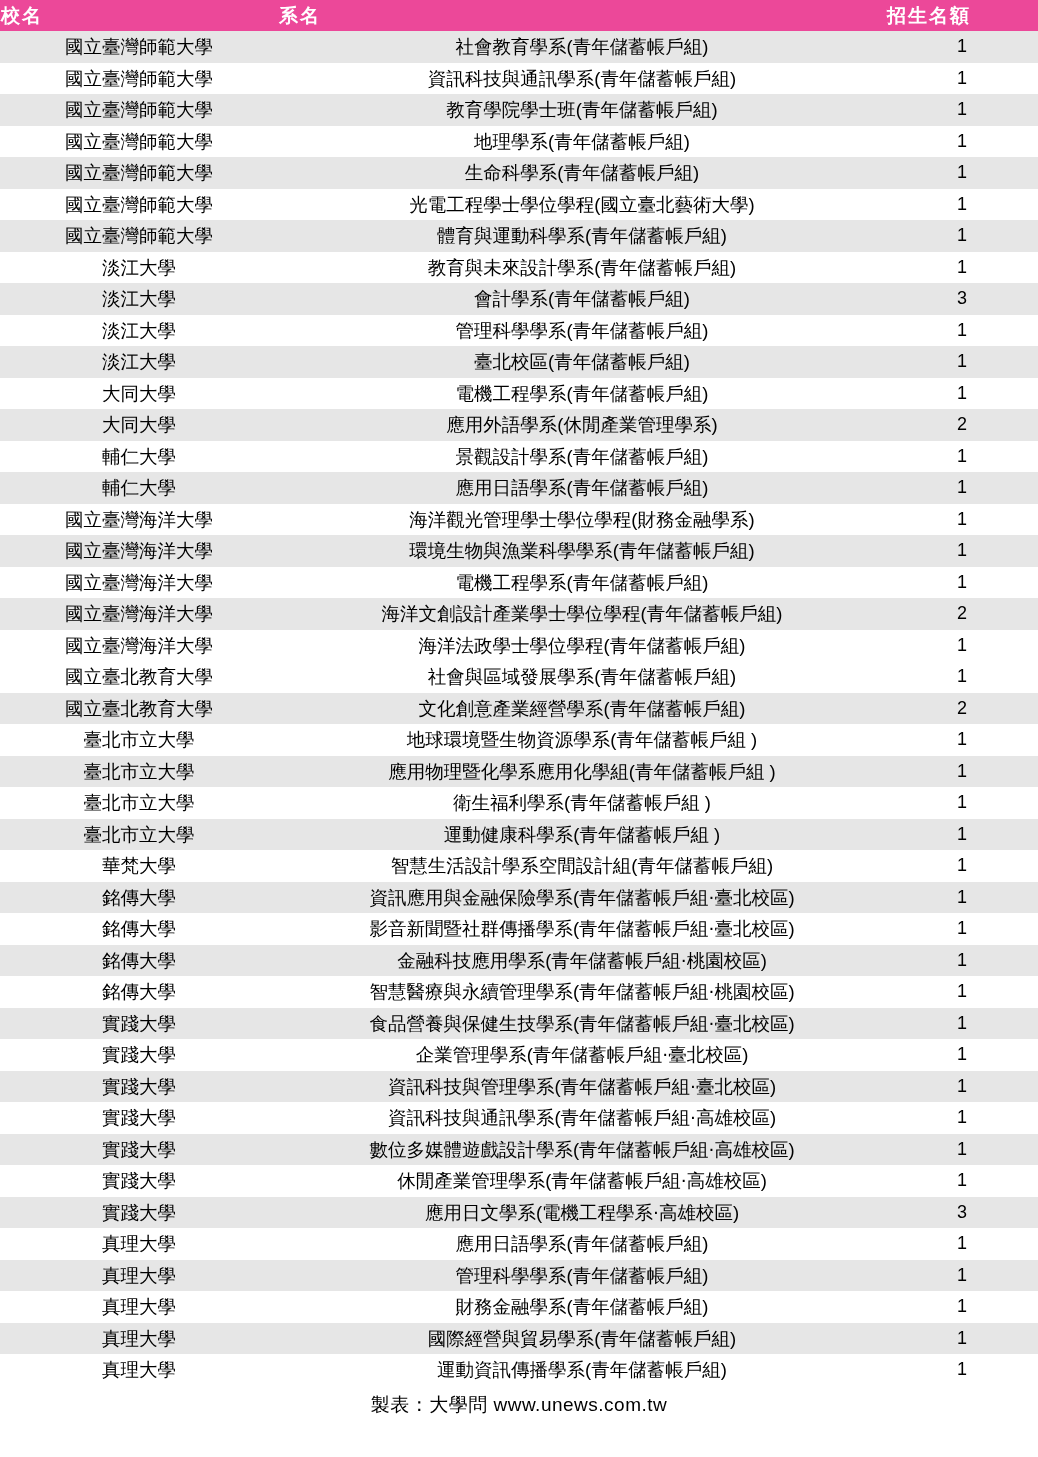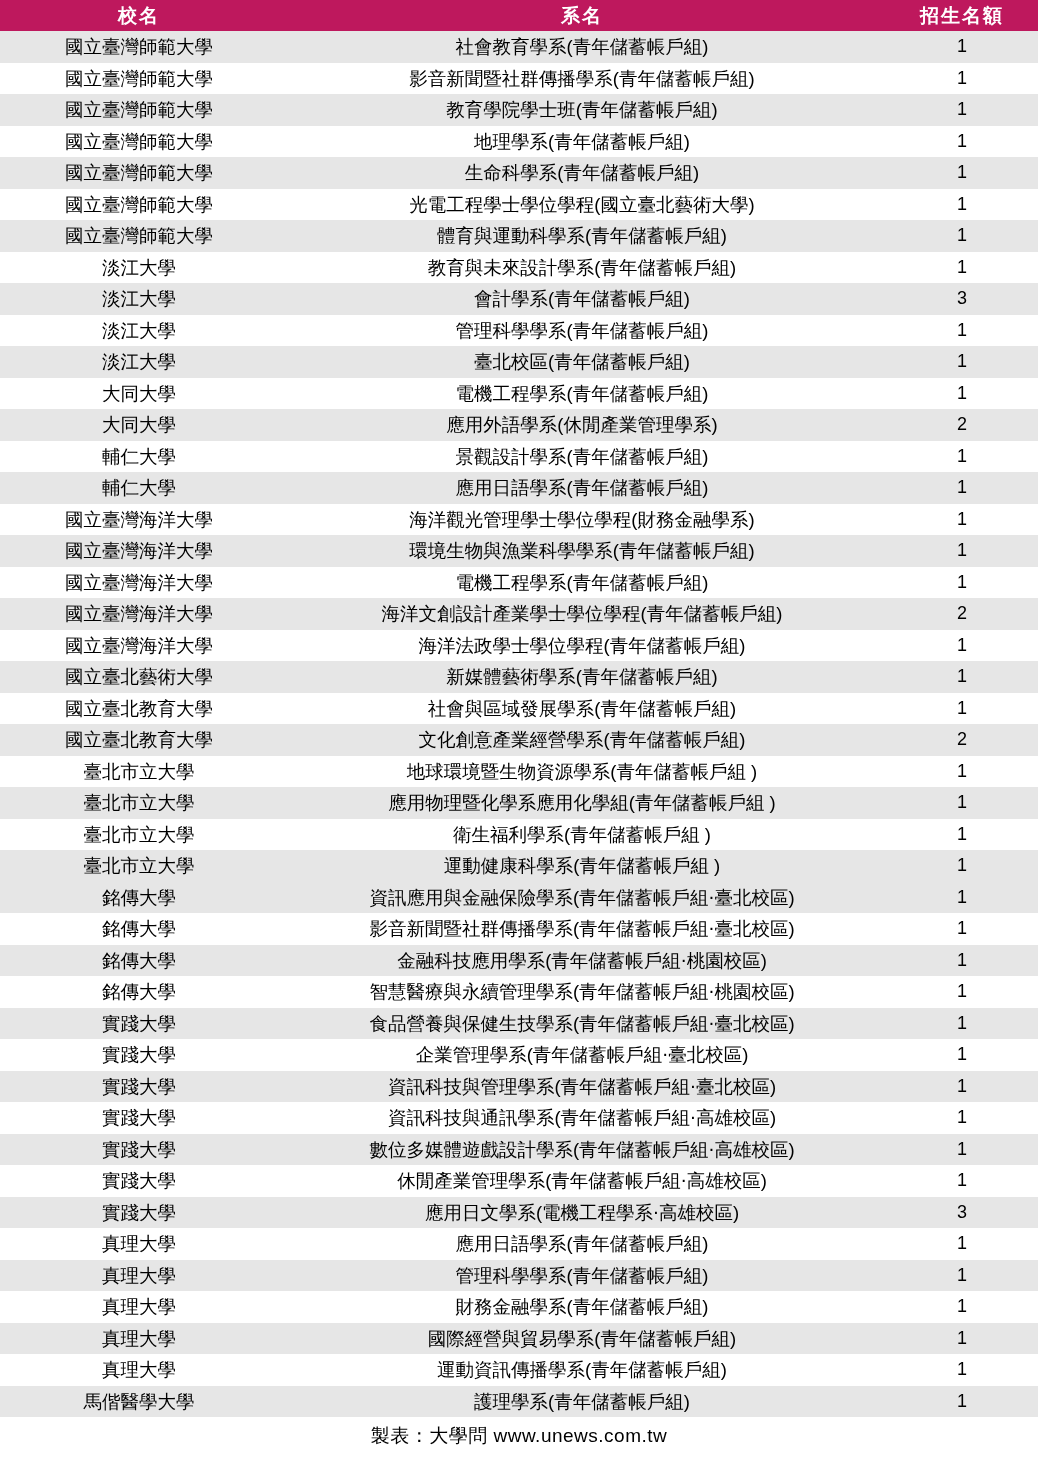--- a/index.html
+++ b/index.html
@@ -19,27 +19,27 @@
   table {
     border-collapse: collapse;
     width: 1038px;
     table-layout: fixed;
   }
   col.c-school { width: 278px; }
   col.c-dept   { width: 608px; }
   col.c-quota  { width: 152px; }
 
   thead th {
-    background: #be185d;
+    background: #ec4899;
     color: #ffffff;
     font-size: 19px;
     font-weight: bold;
     height: 29px;
     line-height: 29px;
-    text-align: center;
+    text-align: left;
     letter-spacing: 2px;
     border: none;
   }
   tbody td {
     height: 29.5px;
     font-size: 18.5px;
     text-align: center;
     vertical-align: middle;
     border: none;
     white-space: nowrap;
@@ -75,21 +75,21 @@
       </tr>
     </thead>
     <tbody id="table-body">
         <tr class="odd">
           <td class="school">國立臺灣師範大學</td>
           <td class="dept">社會教育學系(青年儲蓄帳戶組)</td>
           <td class="quota">1</td>
         </tr>
         <tr class="even">
           <td class="school">國立臺灣師範大學</td>
-          <td class="dept">影音新聞暨社群傳播學系(青年儲蓄帳戶組)</td>
+          <td class="dept">資訊科技與通訊學系(青年儲蓄帳戶組)</td>
           <td class="quota">1</td>
         </tr>
         <tr class="odd">
           <td class="school">國立臺灣師範大學</td>
           <td class="dept">教育學院學士班(青年儲蓄帳戶組)</td>
           <td class="quota">1</td>
         </tr>
         <tr class="even">
           <td class="school">國立臺灣師範大學</td>
           <td class="dept">地理學系(青年儲蓄帳戶組)</td>
@@ -168,25 +168,20 @@
         <tr class="odd">
           <td class="school">國立臺灣海洋大學</td>
           <td class="dept">海洋文創設計產業學士學位學程(青年儲蓄帳戶組)</td>
           <td class="quota">2</td>
         </tr>
         <tr class="even">
           <td class="school">國立臺灣海洋大學</td>
           <td class="dept">海洋法政學士學位學程(青年儲蓄帳戶組)</td>
           <td class="quota">1</td>
         </tr>
-        <tr class="odd">
-          <td class="school">國立臺北藝術大學</td>
-          <td class="dept">新媒體藝術學系(青年儲蓄帳戶組)</td>
-          <td class="quota">1</td>
-        </tr>
         <tr class="even">
           <td class="school">國立臺北教育大學</td>
           <td class="dept">社會與區域發展學系(青年儲蓄帳戶組)</td>
           <td class="quota">1</td>
         </tr>
         <tr class="odd">
           <td class="school">國立臺北教育大學</td>
           <td class="dept">文化創意產業經營學系(青年儲蓄帳戶組)</td>
           <td class="quota">2</td>
         </tr>
@@ -203,20 +198,25 @@
         <tr class="even">
           <td class="school">臺北市立大學</td>
           <td class="dept">衛生福利學系(青年儲蓄帳戶組 )</td>
           <td class="quota">1</td>
         </tr>
         <tr class="odd">
           <td class="school">臺北市立大學</td>
           <td class="dept">運動健康科學系(青年儲蓄帳戶組 )</td>
           <td class="quota">1</td>
         </tr>
+        <tr class="even">
+          <td class="school">華梵大學</td>
+          <td class="dept">智慧生活設計學系空間設計組(青年儲蓄帳戶組)</td>
+          <td class="quota">1</td>
+        </tr>
         <tr class="odd">
           <td class="school">銘傳大學</td>
           <td class="dept">資訊應用與金融保險學系(青年儲蓄帳戶組‧臺北校區)</td>
           <td class="quota">1</td>
         </tr>
         <tr class="even">
           <td class="school">銘傳大學</td>
           <td class="dept">影音新聞暨社群傳播學系(青年儲蓄帳戶組‧臺北校區)</td>
           <td class="quota">1</td>
         </tr>
@@ -281,23 +281,18 @@
           <td class="quota">1</td>
         </tr>
         <tr class="odd">
           <td class="school">真理大學</td>
           <td class="dept">國際經營與貿易學系(青年儲蓄帳戶組)</td>
           <td class="quota">1</td>
         </tr>
         <tr class="even">
           <td class="school">真理大學</td>
           <td class="dept">運動資訊傳播學系(青年儲蓄帳戶組)</td>
-          <td class="quota">1</td>
-        </tr>
-        <tr class="odd">
-          <td class="school">馬偕醫學大學</td>
-          <td class="dept">護理學系(青年儲蓄帳戶組)</td>
           <td class="quota">1</td>
         </tr>
       </tbody>
   </table>
   <div class="footer">製表：大學問 www.unews.com.tw</div>
 </div>
 
 </body></html>

